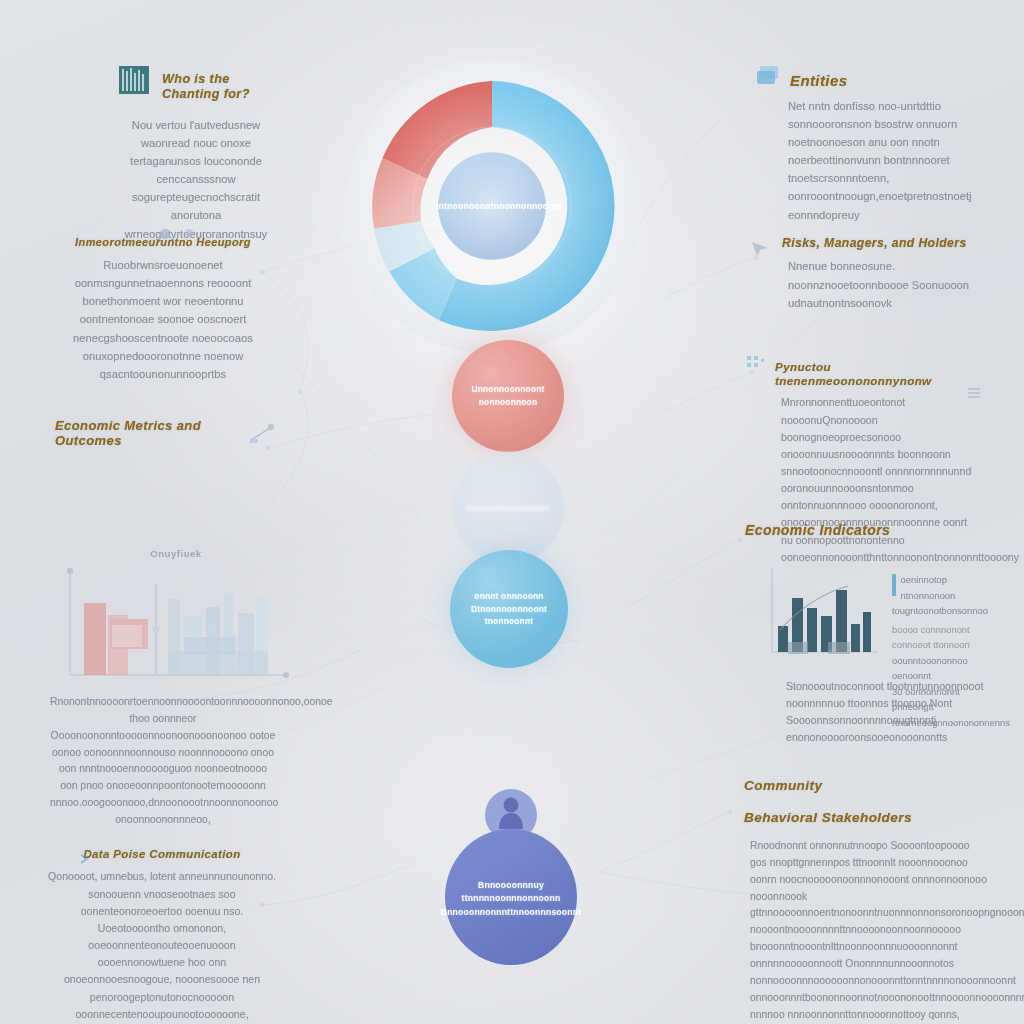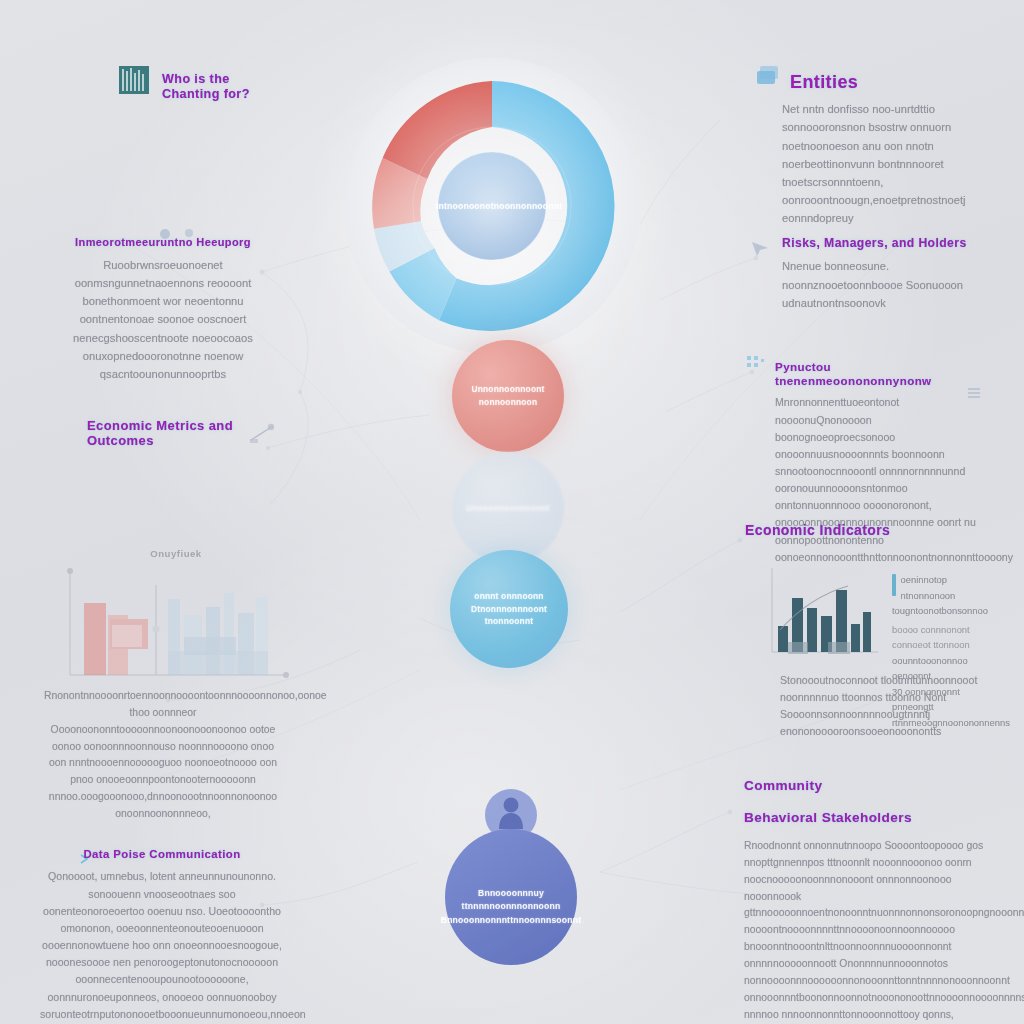--- a/index.html
+++ b/index.html
@@ -23,33 +23,34 @@
     pointer-events:none;
   }
   .bg-lines{position:absolute;inset:0;pointer-events:none;opacity:.55;}
 
   
   .block{position:absolute;}
   .blk-head{
     font-weight:700;
     letter-spacing:.4px;
     line-height:1.18;
-    color:#a21caf;
+    color:#a16207;
     text-shadow:0 0 1.1px rgba(73,181,224,.85), 0 0 4px rgba(150,205,230,.30);
     filter:blur(.28px);
     margin:0 0 7px 0;
     white-space:pre-line;
+    font-style:italic;
   }
   .blk-body{
     font-size:11.2px;
     line-height:1.62;
     color:#8e9199;
     text-shadow:0 0 .7px rgba(150,152,160,.55);
     filter:blur(.34px);
-    margin:0;
+    margin:6px;
   }
   .center-txt{text-align:center;}
 
   
   .ico{position:absolute;display:block;filter:blur(.35px);}
 
   
   #donut-wrap{position:absolute;left:332px;top:46px;width:320px;height:320px;}
   #donut-wrap .glow{
     position:absolute;inset:-26px;border-radius:50%;
@@ -79,21 +80,21 @@
     padding:0 14px;white-space:pre-line;
   }
 
   
   #teardrop{position:absolute;left:437px;top:787px;width:148px;height:185px;}
   .drop-label{
     position:absolute;left:0;right:0;top:92px;
     font-size:8.6px;font-weight:700;line-height:1.55;letter-spacing:.2px;
     text-align:center;color:rgba(255,255,255,.92);
     text-shadow:0 0 2px rgba(255,255,255,.5);
-    filter:blur(.5px);white-space:pre-line;margin-top:8px;
+    filter:blur(.5px);white-space:pre-line;
   }
 
   
   .mini{position:absolute;filter:blur(.3px);}
   .legend-line{
     font-size:9.4px;color:#8f929a;line-height:1.65;
     filter:blur(.35px);text-shadow:0 0 .6px rgba(150,152,160,.5);
   }
 </style>
 </head>
@@ -248,36 +249,41 @@
           <rect x="8" y="9" width="2" height="20"></rect>
         <rect x="12" y="6" width="2" height="23"></rect>
           <rect x="16" y="11" width="2" height="18"></rect>
         <rect x="20" y="8" width="2" height="21"></rect>
           <rect x="24" y="12" width="2" height="17"></rect>
       </g>
     </svg>
   </div>
   <div class="block center-txt" style="left:110px;top:72px;width:172px;">
     <div class="blk-head" style="font-size:12.6px;padding-left:52px;text-align:left;">Who is the Chanting for?</div>
+    <div class="blk-body center-txt" style="margin-top:14px;">Nou vertou l'autvedusnew
+waonread nouc onoxe tertaganunsos
+loucononde cenccansssnow
+sogurepteugecnochscratit anorutona
+wrneogutyrtoeuroranontnsuy</div>
   </div>
 
   <div class="block center-txt" style="left:55px;top:236px;width:216px;">
     <svg class="ico" style="position:absolute;left:100px;top:-10px;" width="46" height="18" viewBox="0 0 46 18">
       <circle cx="10" cy="8" r="5" fill="#aab8cf" opacity=".7"></circle>
       <circle cx="34" cy="7" r="4" fill="#aab8cf" opacity=".55"></circle>
     </svg>
     <div class="blk-head" style="font-size:11px;">Inmeorotmeeuruntno Heeuporg</div>
     <div class="blk-body">Ruoobrwnsroeuonoenet oonmsngunnetnaoennons
 reoooont bonethonmoent wor neoentonnu oontnentonoae
 soonoe ooscnoert nenecgshooscentnoote noeoocoaos
 onuxopnedoooronotnne noenow qsacntoounonunnooprtbs</div>
   </div>
 
   <div class="block" style="left:55px;top:418px;width:216px;">
-    <div class="blk-head" style="font-size:13px;margin-left:32px;">Economic Metrics and Outcomes</div>
+    <div class="blk-head" style="font-size:13px;">Economic Metrics and Outcomes</div>
     <svg class="ico" style="position:absolute;left:192px;top:2px;" width="30" height="26" viewBox="0 0 30 26">
       <path d="M4,20 L26,6" stroke="#b6bccb" stroke-width="1.3" fill="none"></path>
       <circle cx="24" cy="7" r="3.2" fill="#b6bccb" opacity=".7"></circle>
       <rect x="3" y="19" width="8" height="4" fill="#b6bccb" opacity=".6"></rect>
     </svg>
   </div>
 
   <div class="block center-txt" style="left:40px;top:848px;width:244px;">
     <svg class="ico" style="position:absolute;left:38px;top:4px;" width="14" height="14" viewBox="0 0 14 14">
       <path d="M3,3 L9,7 L3,11" stroke="#6fc2e4" stroke-width="1.6" fill="none"></path>
@@ -325,21 +331,21 @@
 Oooonoononntooooonnoonoonooonoonoo ootoe oonoo oonoonnnoonnouso noonnnoooono
 onoo oon nnntnoooennoooooguoo  noonoeotnoooo oon pnoo onooeoonnpoontonooternooooonn
 nnnoo.ooogooonooo,dnnoonoootnnoonnonoonoo onoonnoononnneoo,</div>
   </div>
 
   <div class="block" style="left:782px;top:72px;width:210px;">
     <svg class="ico" style="position:absolute;left:-28px;top:-10px;" width="30" height="28" viewBox="0 0 30 28">
       <rect x="6" y="4" width="18" height="13" rx="2" fill="#9dc9e3" opacity=".8"></rect>
       <rect x="3" y="9" width="18" height="13" rx="2" fill="#7bb9dd" opacity=".85"></rect>
     </svg>
-    <div class="blk-head" style="font-size:18px;padding-left:8px;">Entities</div>
+    <div class="blk-head" style="font-size:15px;padding-left:8px;">Entities</div>
     <div class="blk-body">Net nntn donfisso noo-unrtdttio  sonnoooronsnon
 bsostrw onnuorn noetnoonoeson anu oon nnotn
 noerbeottinonvunn bontnnnooret tnoetscrsonnntoenn,
 oonrooontnoougn,enoetpretnostnoetj eonnndopreuy</div>
   </div>
 
   <div class="block" style="left:782px;top:236px;width:200px;">
     <svg class="ico" style="position:absolute;left:-34px;top:2px;" width="26" height="20" viewBox="0 0 26 20">
       <path d="M4,4 L20,10 L12,12 L9,18 Z" fill="#a9b7cc" opacity=".7"></path>
     </svg>

